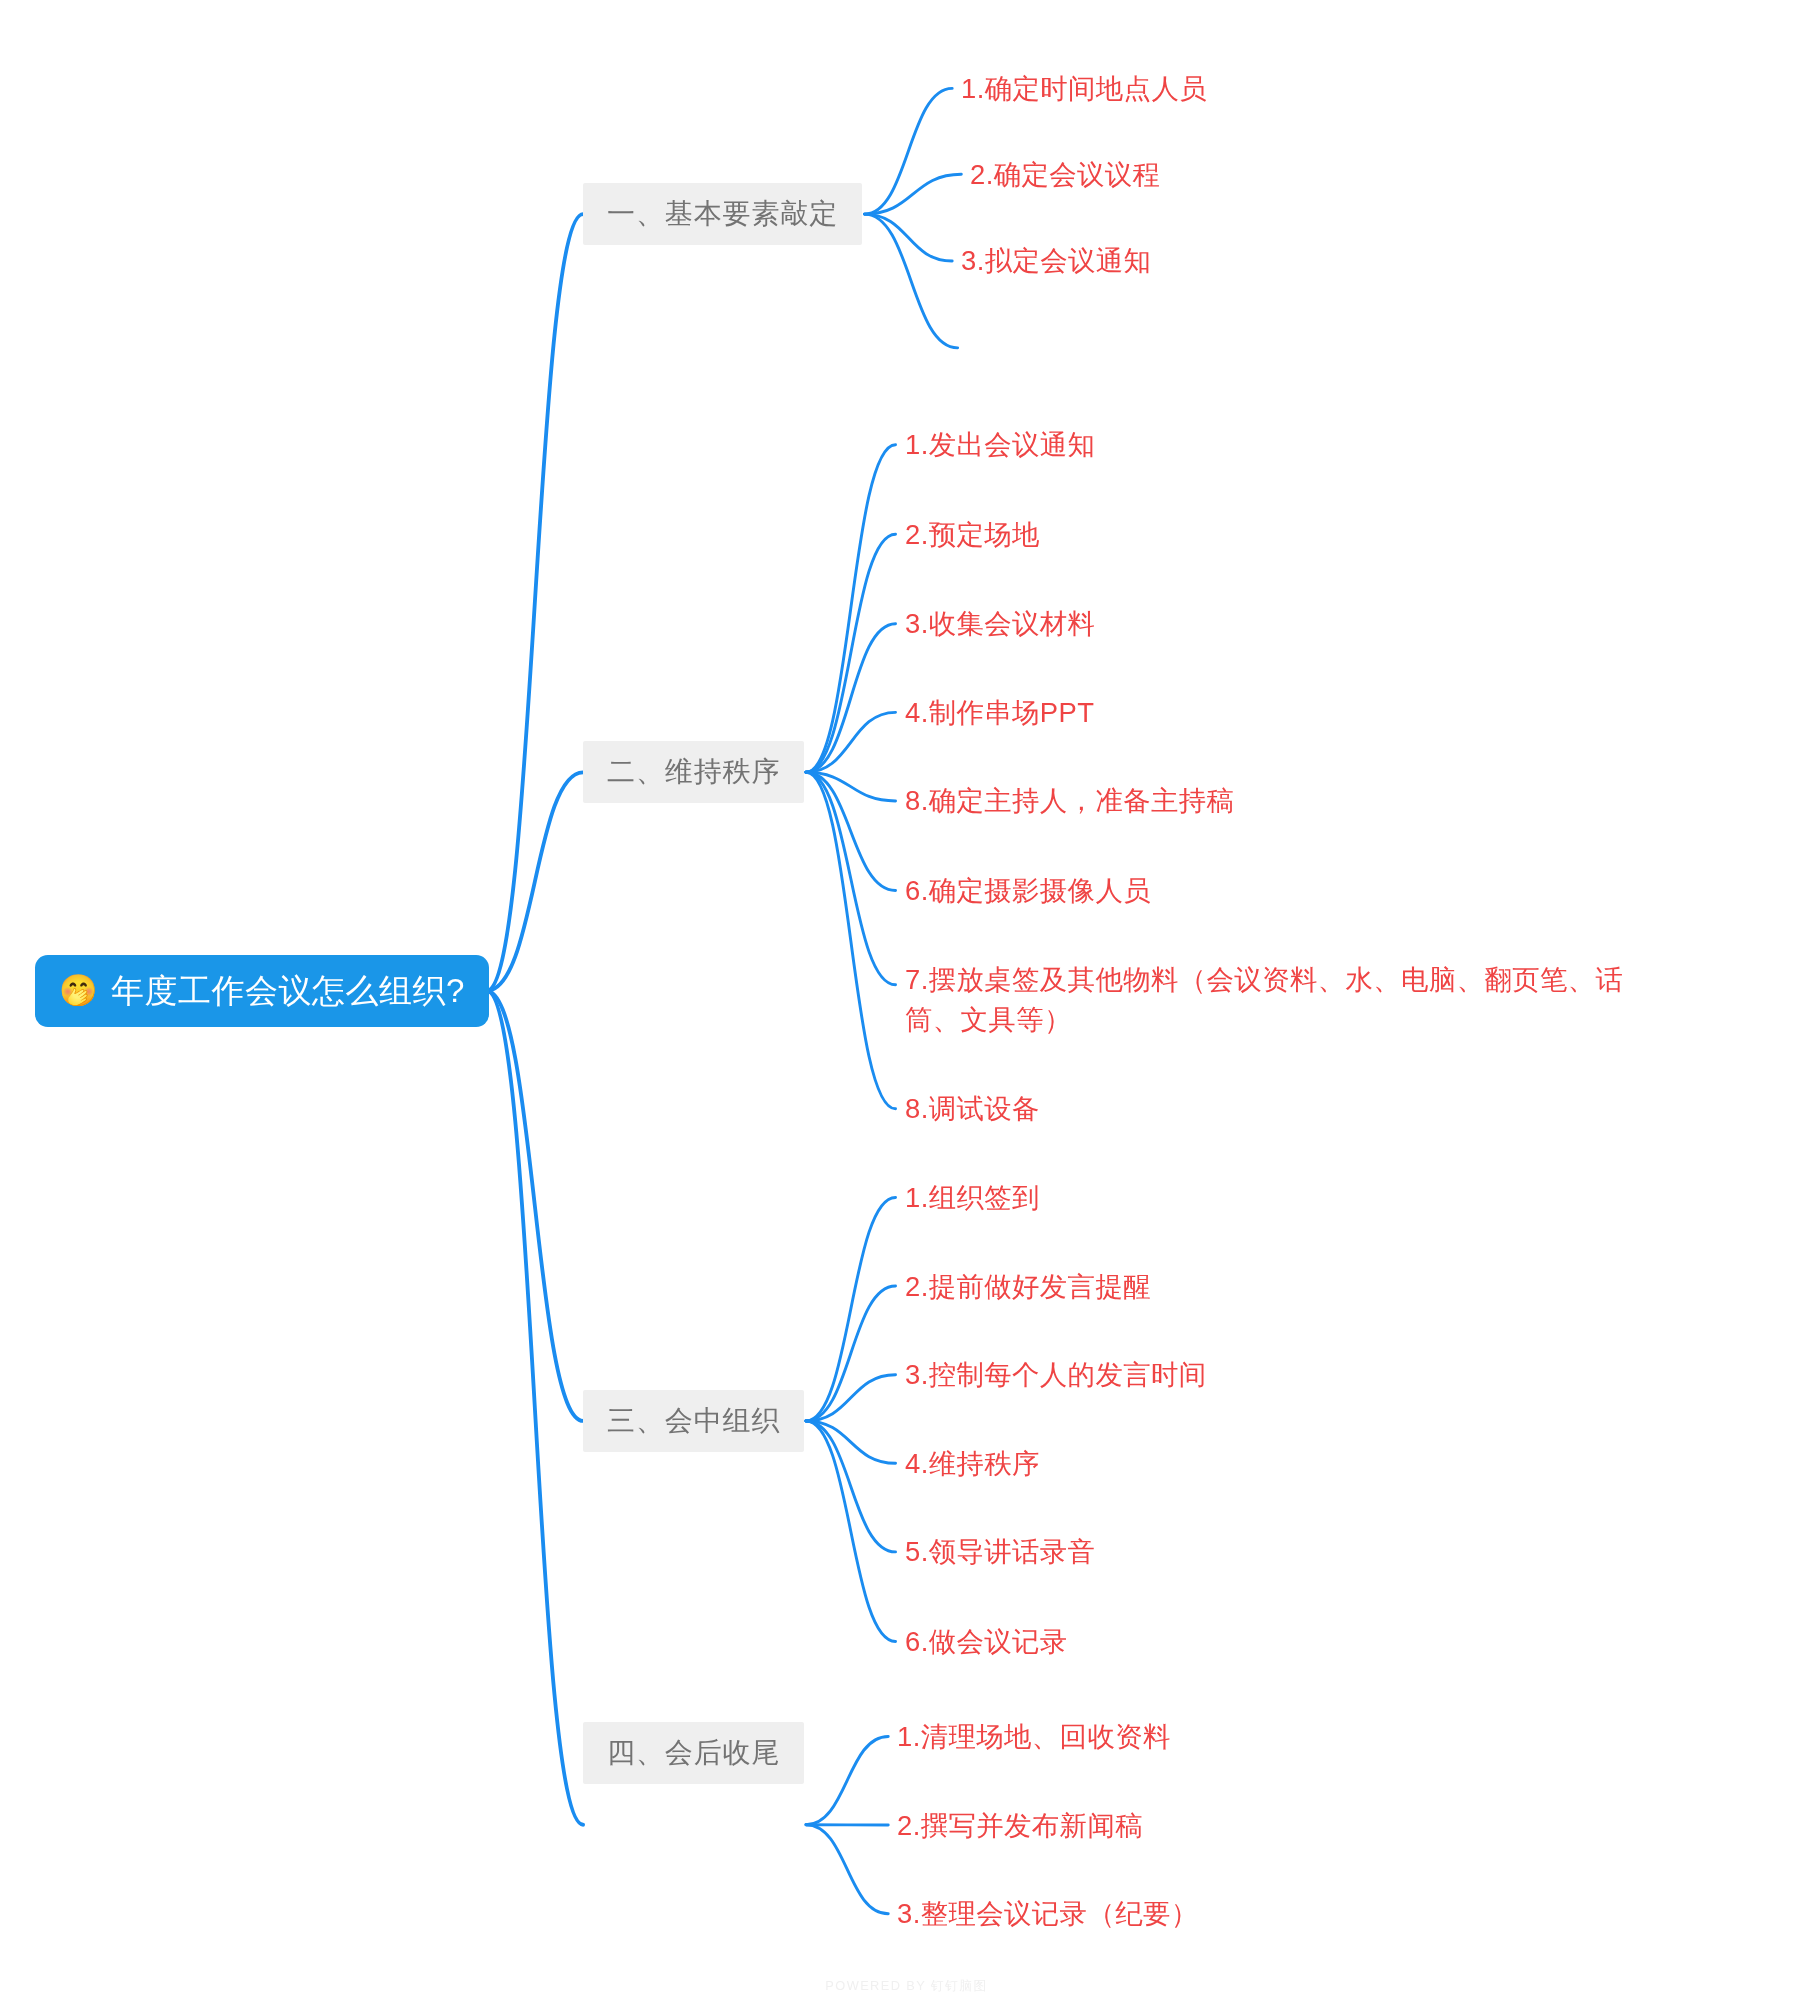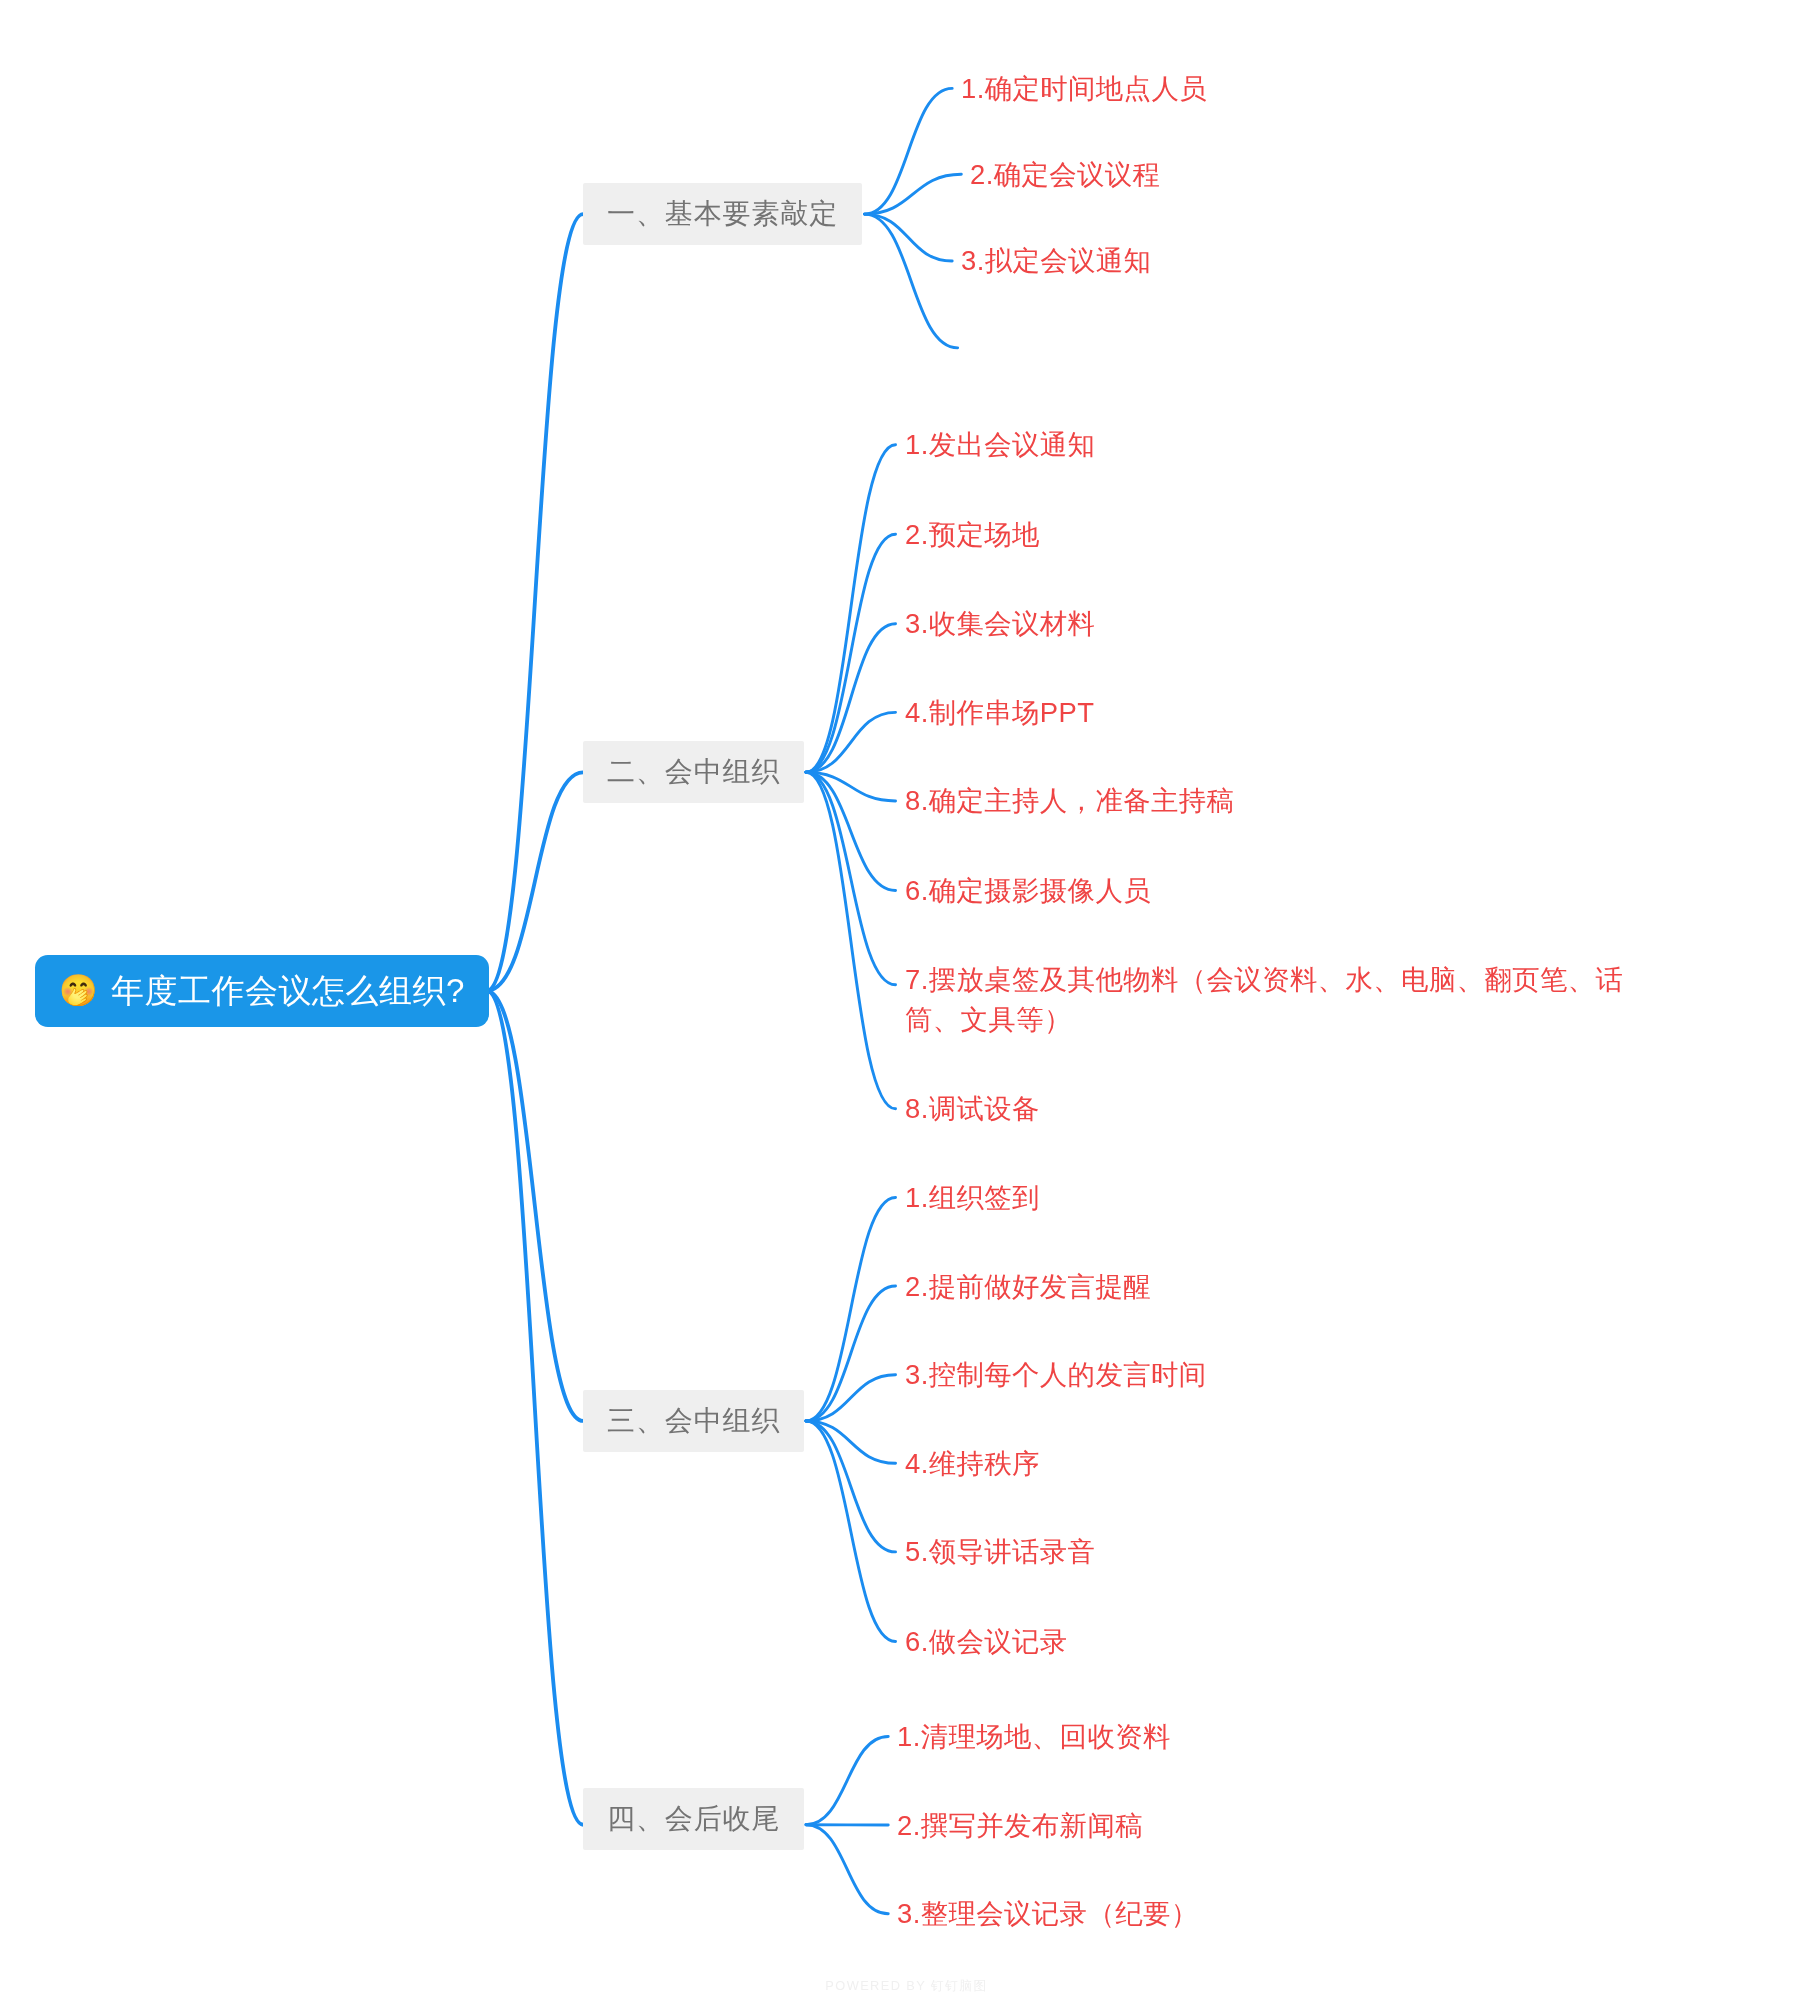--- a/index.html
+++ b/index.html
@@ -137,21 +137,21 @@
     <span>1.确定时间地点人员</span>
   </div>
   <div class="node leaf-node" style="left:970px; top:153px;">
     <span>2.确定会议议程</span>
   </div>
   <div class="node leaf-node" style="left:961px; top:239px;">
     <span>3.拟定会议通知</span>
   </div>
 
   <div class="node branch-node" style="left:583px; top:741px;">
-    <span>二、会中组织</span>
+    <span>二、维持秩序</span>
   </div>
   <div class="node leaf-node" style="left:905px; top:423px;">
     <span>1.发出会议通知</span>
   </div>
   <div class="node leaf-node" style="left:905px; top:513px;">
     <span>2.预定场地</span>
   </div>
   <div class="node leaf-node" style="left:905px; top:602px;">
     <span>3.收集会议材料</span>
   </div>
@@ -186,21 +186,21 @@
   <div class="node leaf-node" style="left:905px; top:1442px;">
     <span>4.维持秩序</span>
   </div>
   <div class="node leaf-node" style="left:905px; top:1530px;">
     <span>5.领导讲话录音</span>
   </div>
   <div class="node leaf-node" style="left:905px; top:1620px;">
     <span>6.做会议记录</span>
   </div>
 
-  <div class="node branch-node" style="left:583px; top:1788px;">
+  <div class="node branch-node" style="left:583px; top:1722px;">
     <span>四、会后收尾</span>
   </div>
   <div class="node leaf-node" style="left:897px; top:1715px;">
     <span>1.清理场地、回收资料</span>
   </div>
   <div class="node leaf-node" style="left:897px; top:1804px;">
     <span>2.撰写并发布新闻稿</span>
   </div>
   <div class="node leaf-node" style="left:897px; top:1892px;">
     <span>3.整理会议记录（纪要）</span>

